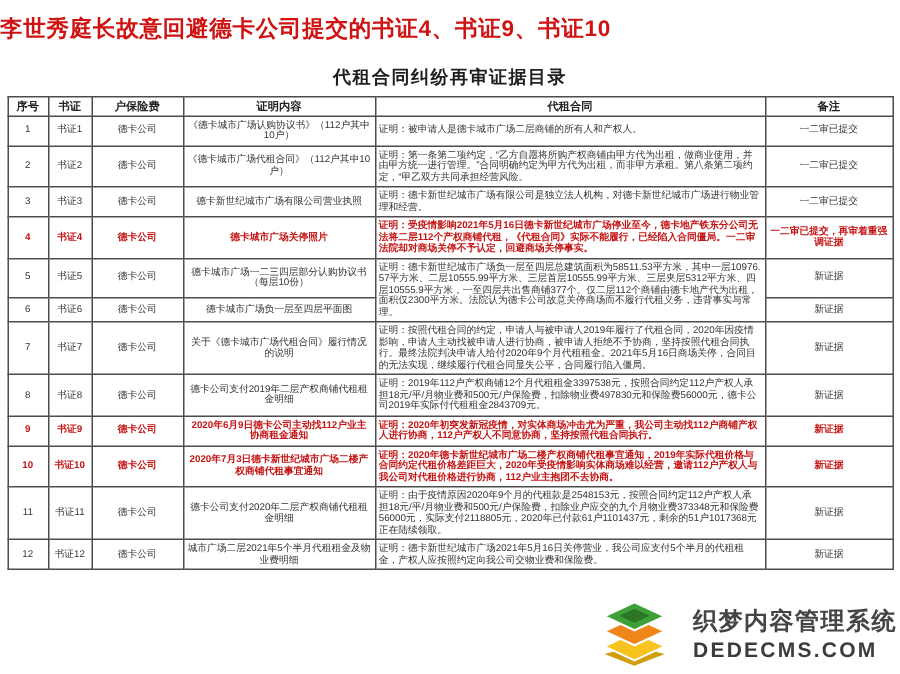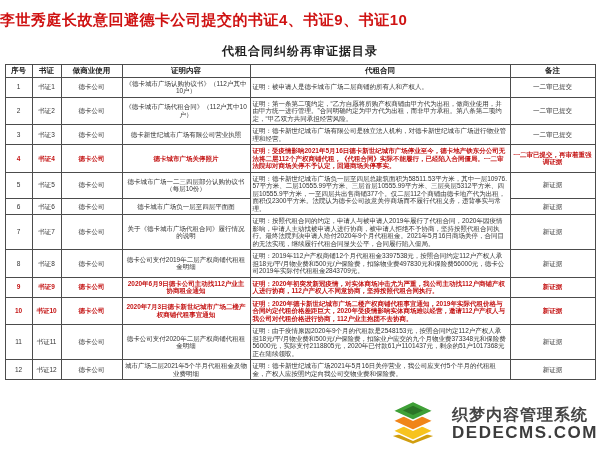--- a/index.html
+++ b/index.html
@@ -41,21 +41,21 @@
     display:flex;align-items:center;gap:16px;
     background:rgba(255,255,255,0.82);
     padding:1px 2px 1px 4px;
   }
   .wm-text{display:flex;flex-direction:column;align-items:flex-start;}
   .wm-cn{
     font-size:16px;font-weight:bold;color:#454545;letter-spacing:1px;line-height:19px;
     text-shadow:1px 1px 0 #fff,-1px -1px 0 #fff,1px -1px 0 #fff,-1px 1px 0 #fff;
   }
   .wm-en{
-    font-size:17px;font-weight:bold;color:#3c3c3c;letter-spacing:1.5px;line-height:18px;
+    font-size:14px;font-weight:bold;color:#3c3c3c;letter-spacing:1.5px;line-height:18px;
     text-shadow:1px 1px 0 #fff,-1px -1px 0 #fff,1px -1px 0 #fff,-1px 1px 0 #fff;
   }
 </style>
 </head>
 <body>
 
 <div class="doc-title">
   <div>李世秀庭长故意回避德卡公司提交的书证4、书证9、书证10</div>
 </div>
 
@@ -67,21 +67,21 @@
       <col class="c-id">
       <col class="c-src">
     <col class="c-name">
       <col class="c-content">
       <col class="c-remark">
   </colgroup>
   <thead>
     <tr id="header-row">
         <th>序号</th>
         <th>书证</th>
-        <th>做商业使用</th>
+        <th>户保险费</th>
         <th>证明内容</th>
         <th>代租合同</th>
         <th>备注</th>
       </tr>
   </thead>
   <tbody id="table-body">
       <tr>
         <td class="center">1</td>
         <td class="center">书证1</td>
         <td class="center">德卡公司</td>

